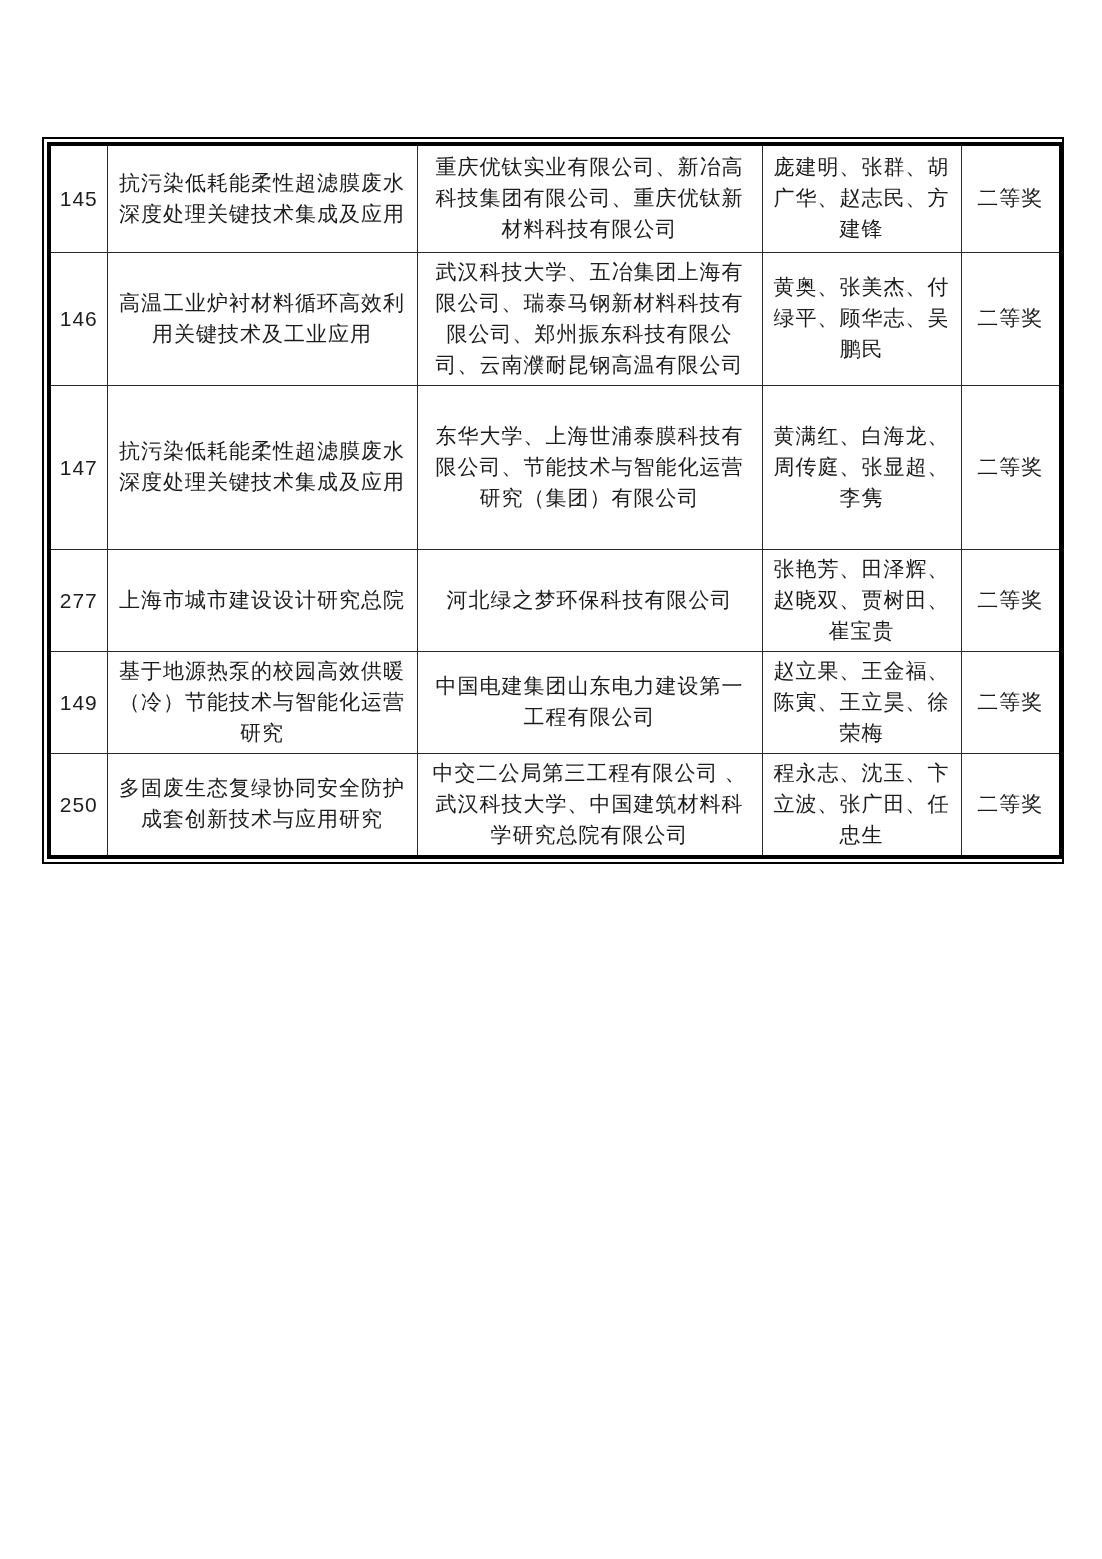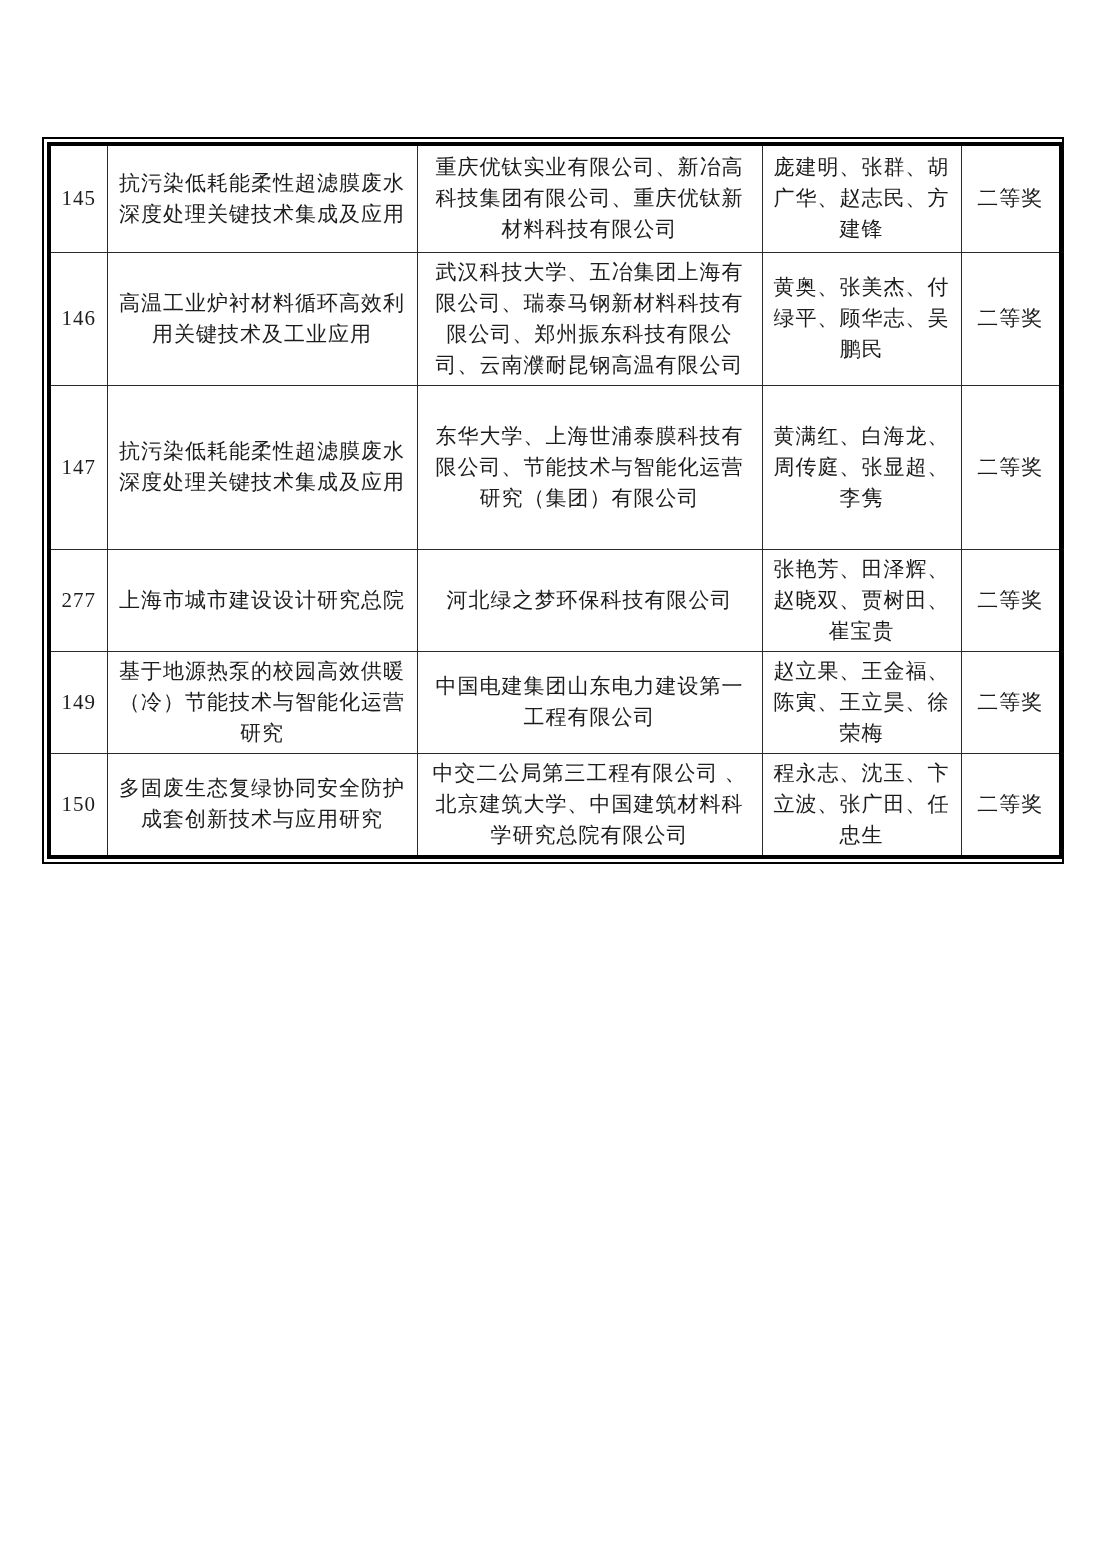--- a/index.html
+++ b/index.html
@@ -41,21 +41,21 @@
     font-size: 21px;
     line-height: 31px;
     letter-spacing: 1px;
     padding: 4px 8px;
     overflow: hidden;
   }
 
   td.c-no {
     font-size: 20px;
     letter-spacing: 0;
-    font-family: Liberation Serif, serif;
+    font-family: Liberation Sans, sans-serif;
   }
 
   tr.r-145 { height: 108px; }
   tr.r-146 { height: 118px; }
   tr.r-147 { height: 164px; }
   tr.r-148 { height: 88px;  }
   tr.r-149 { height: 90px;  }
   tr.r-150 { height: 104px; }
 </style>
 </head>
@@ -101,22 +101,22 @@
           <td class="c-award">二等奖</td>
         </tr>
         <tr class="r-149">
           <td class="c-no">149</td>
           <td class="c-title">基于地源热泵的校园高效供暖（冷）节能技术与智能化运营研究</td>
           <td class="c-orgs">中国电建集团山东电力建设第一工程有限公司</td>
           <td class="c-people">赵立果、王金福、陈寅、王立昊、徐荣梅</td>
           <td class="c-award">二等奖</td>
         </tr>
         <tr class="r-150">
-          <td class="c-no">150</td>
+          <td class="c-no">250</td>
           <td class="c-title">多固废生态复绿协同安全防护成套创新技术与应用研究</td>
-          <td class="c-orgs">中交二公局第三工程有限公司 、北京建筑大学、中国建筑材料科学研究总院有限公司</td>
+          <td class="c-orgs">中交二公局第三工程有限公司 、武汉科技大学、中国建筑材料科学研究总院有限公司</td>
           <td class="c-people">程永志、沈玉、卞立波、张广田、任忠生</td>
           <td class="c-award">二等奖</td>
         </tr>
       </tbody>
     </table>
   </div>
 </div>
 
 </body></html>

